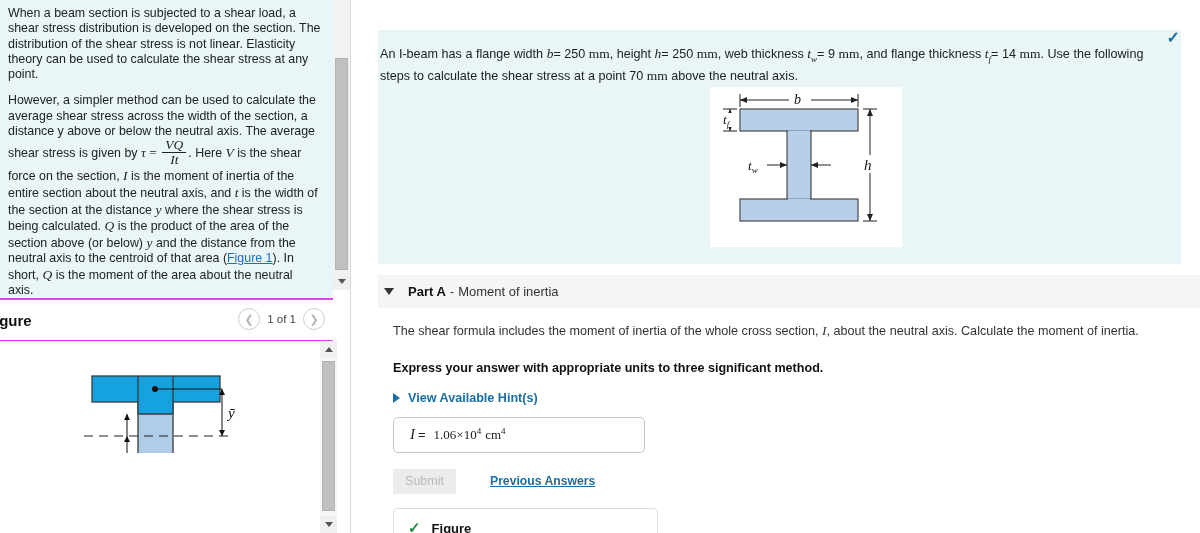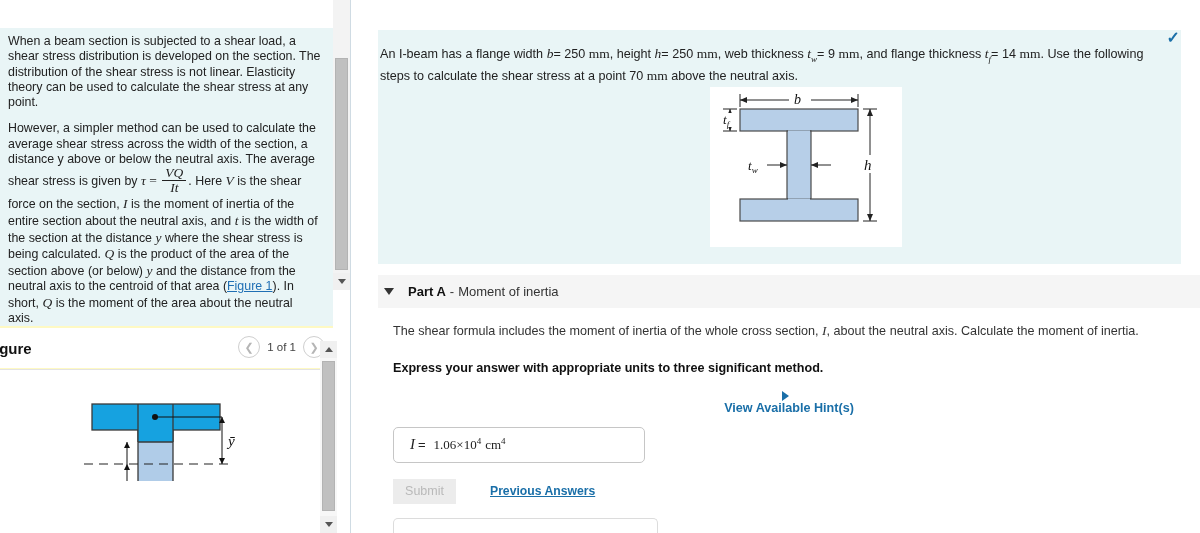--- a/index.html
+++ b/index.html
@@ -9,21 +9,21 @@
     overflow: hidden;
     background: #ffffff;
     font-family: "Liberation Sans", sans-serif;
     color: #222;
   }
   #root { position: relative; width: 1200px; height: 533px; }
 
   
   #left-col {
     position: absolute; left: 0; top: 0; width: 333px; height: 453px;
-    background: #fef9c3; overflow: hidden; margin-top: 28px;
+    background: #d946ef; overflow: hidden;
   }
   #intro-panel {
     position: absolute; left: 0; top: 0; width: 333px; height: 298px;
     background: #e9f5f6; padding: 6px 12px 0 8px; overflow: hidden;
   }
   #intro-panel p {
     margin: 0 0 11px 0;
     font-size: 12.4px; line-height: 1.23; color: #222;
   }
   .mi { font-family: "Liberation Serif", serif; font-style: italic; font-size: 13.5px; }
@@ -127,21 +127,21 @@
     color: #1a6fa8; font-size: 16px; font-weight: bold;
   }
 
   #partA-body { position: absolute; left: 27px; top: 322px; width: 800px; }
   #partA-prompt { font-size: 12.6px; color: #333; margin: 0 0 20px 8px; line-height: 1.4; }
   #partA-instruction {
     font-size: 12.6px; font-weight: bold; color: #111;
     margin: 0 0 16px 8px;
   }
   #hints-row {
-    display: flex; align-items: center; margin: 0 0 12px 8px; cursor: pointer; flex-direction: column;
+    display: flex; align-items: center; margin: 0 0 12px 8px; cursor: pointer;
   }
   #hints-caret {
     width: 0; height: 0; margin-right: 8px;
     border-top: 5px solid transparent; border-bottom: 5px solid transparent;
     border-left: 7px solid #1a6fa8;
   }
   #hints-label { font-size: 12.6px; font-weight: bold; color: #1a6fa8; }
 
   #answer-box {
     margin-left: 8px; width: 252px; height: 36px;

